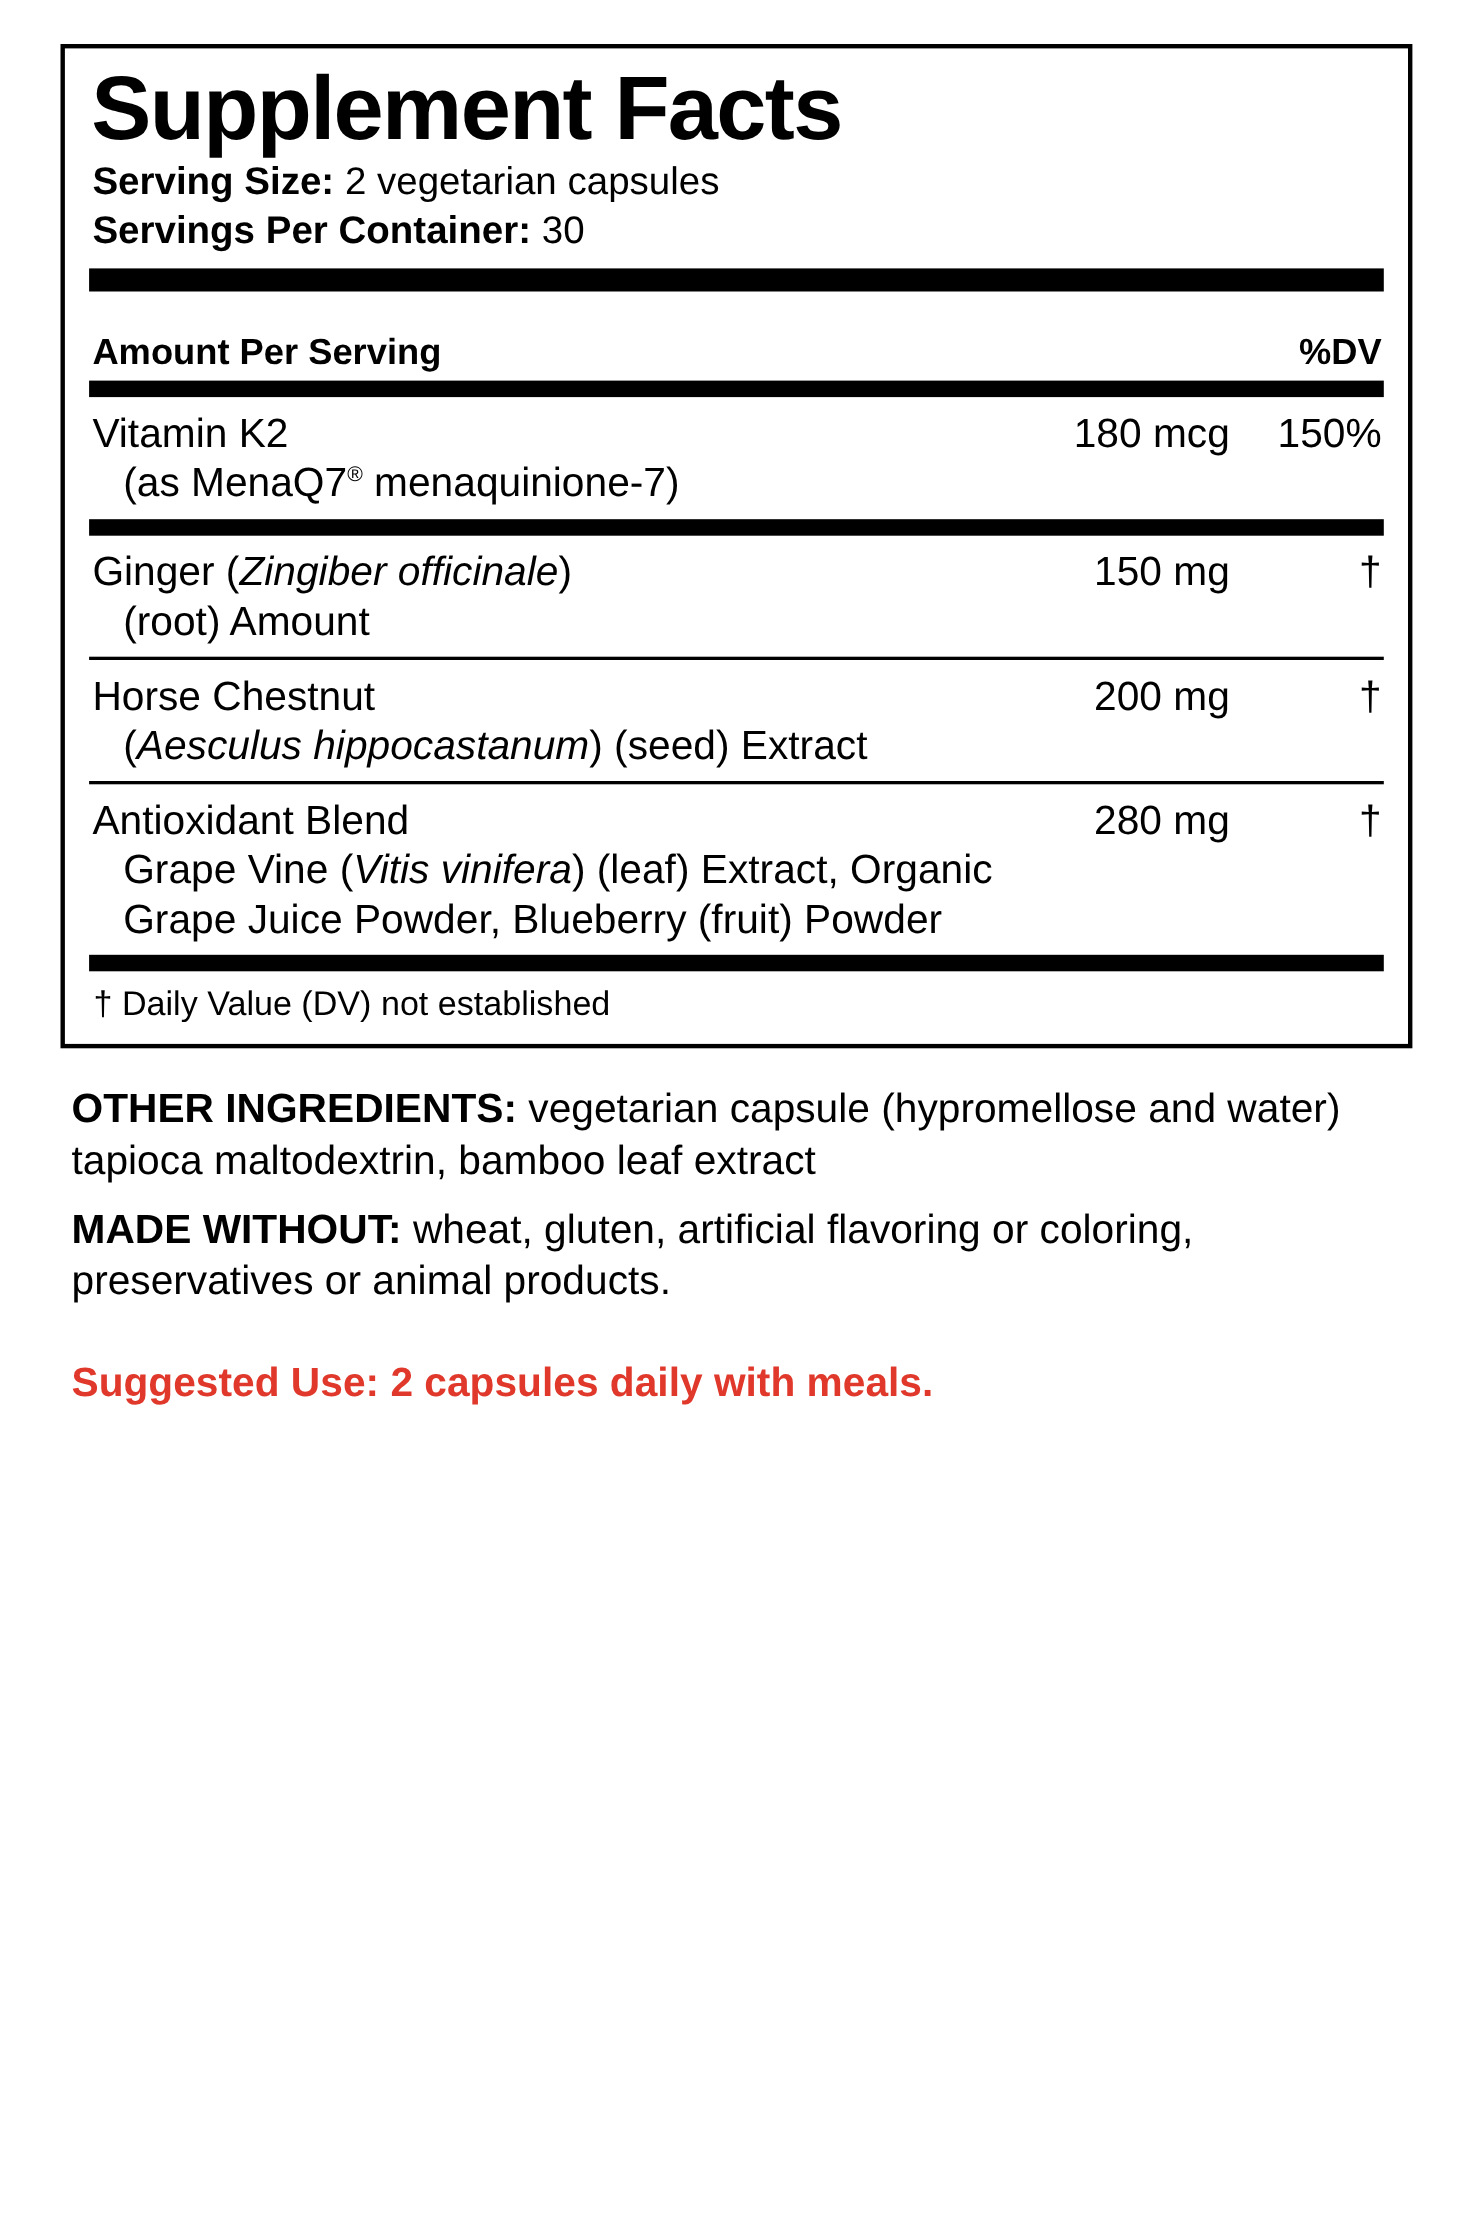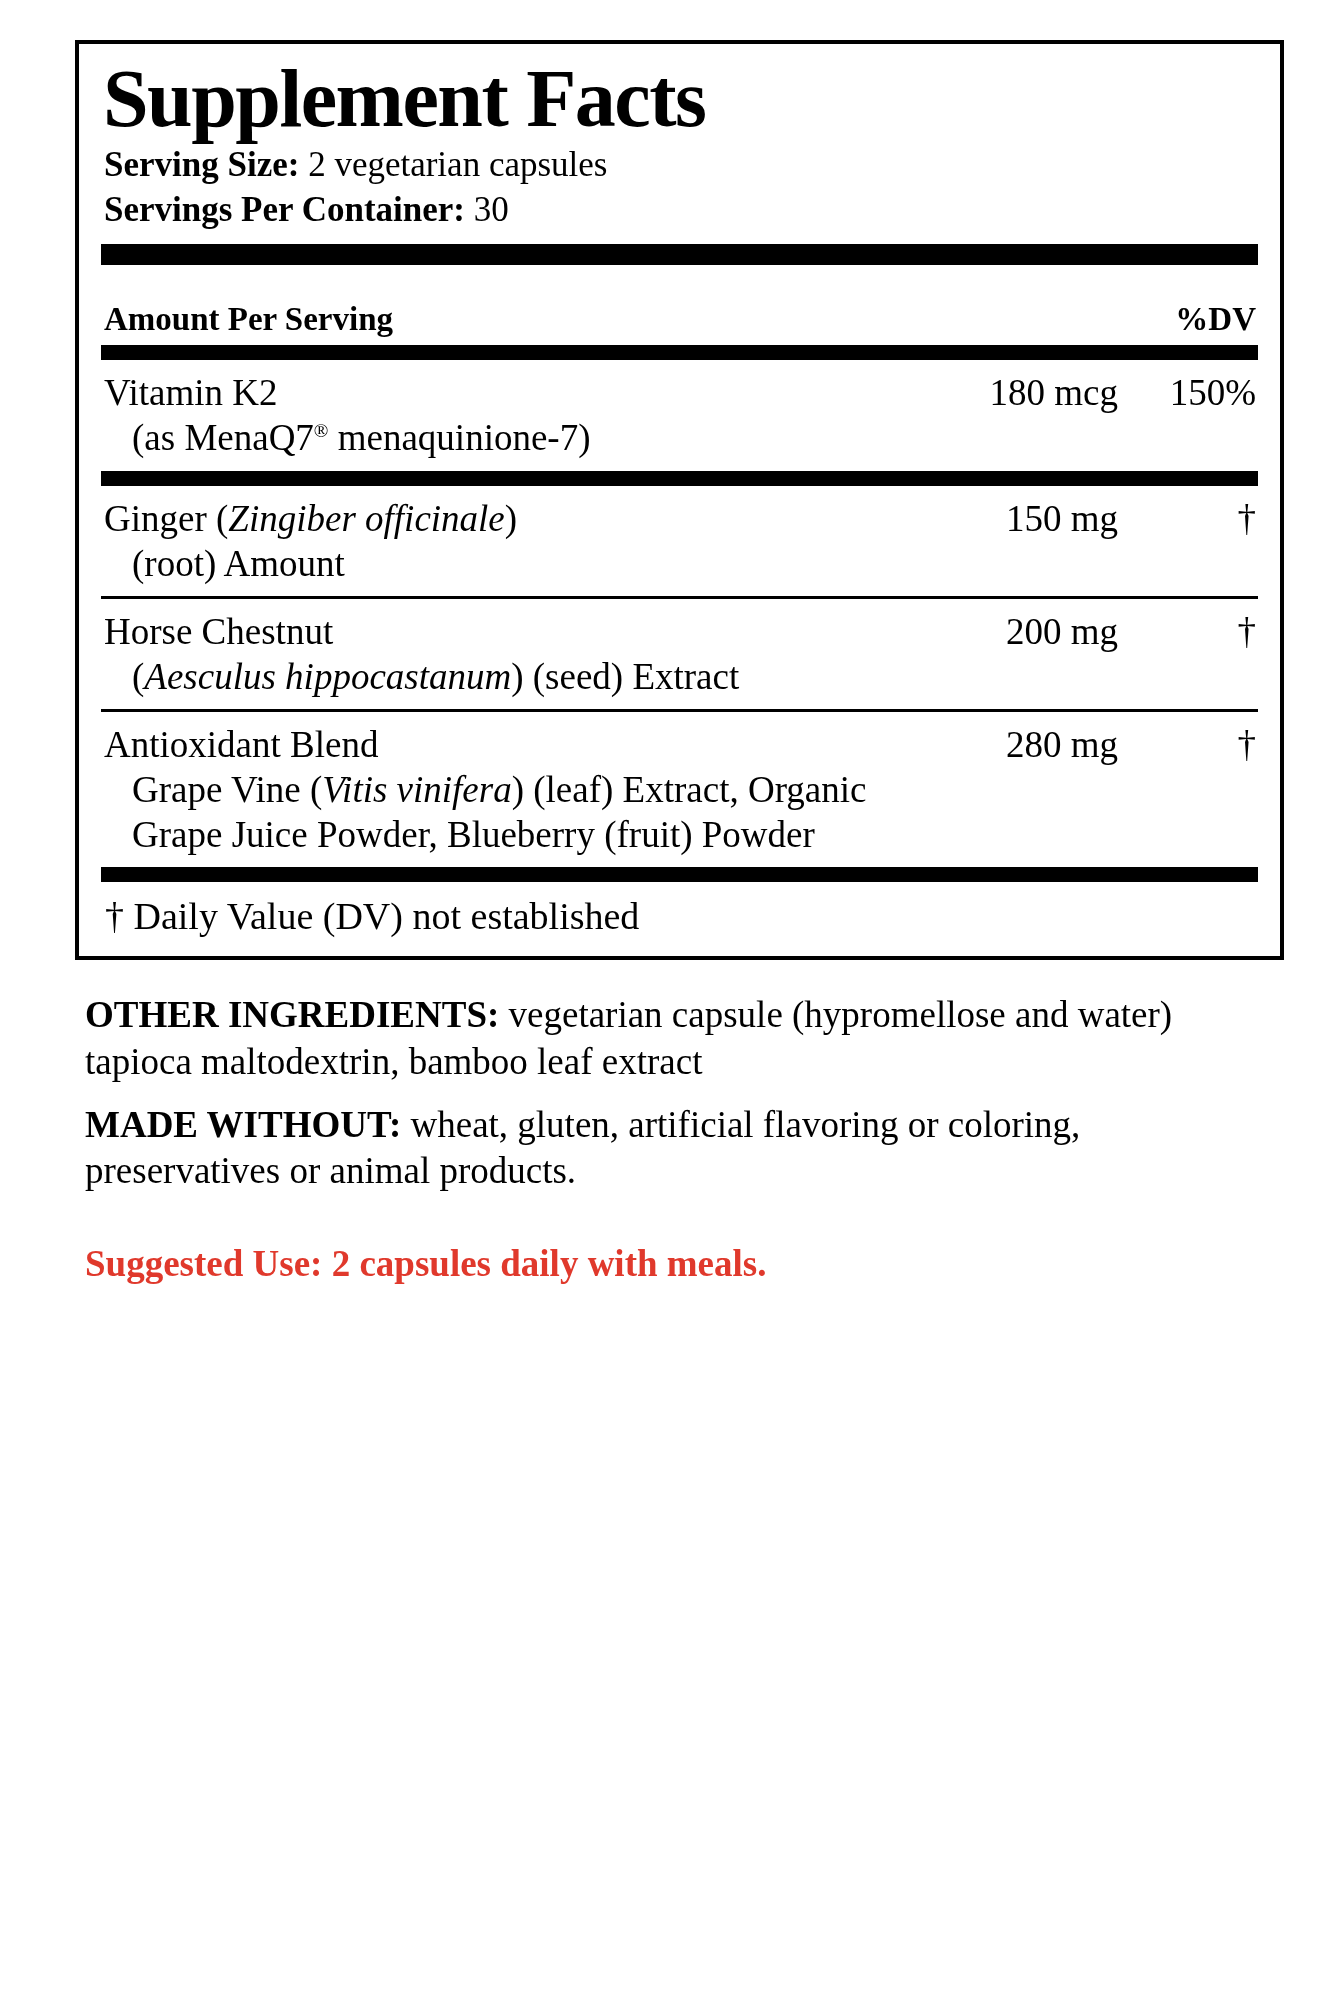--- a/index.html
+++ b/index.html
@@ -12,22 +12,21 @@
     height: 2012px;
     font-family: "Liberation Sans", sans-serif;
     color: #000000;
     -webkit-font-smoothing: antialiased;
   }
   .page {
     position: relative;
     width: 1339px;
     height: 1564px;
     box-sizing: border-box;
-    padding: 40px 55px 0 75px;
-    font-family: Liberation Serif, serif;
+    padding: 40px 55px 0 55px;
   }
 
   
   .sf-panel {
     border: 4px solid #000;
     box-sizing: border-box;
     padding: 10px 22px 18px 22px;
   }
   .sf-title {
     font-size: 82px;
@@ -95,21 +94,21 @@
     line-height: 1.22;
     padding-left: 28px;
   }
   i { font-style: italic; }
   sup.reg {
     font-size: 0.52em;
     vertical-align: super;
   }
 
   .footnote {
-    font-size: 38px;
+    font-size: 31px;
     padding: 12px 2px 0 4px;
   }
 
   
   .below {
     padding: 16px 8px 0 10px;
   }
   .para {
     font-size: 37px;
     line-height: 1.26;

